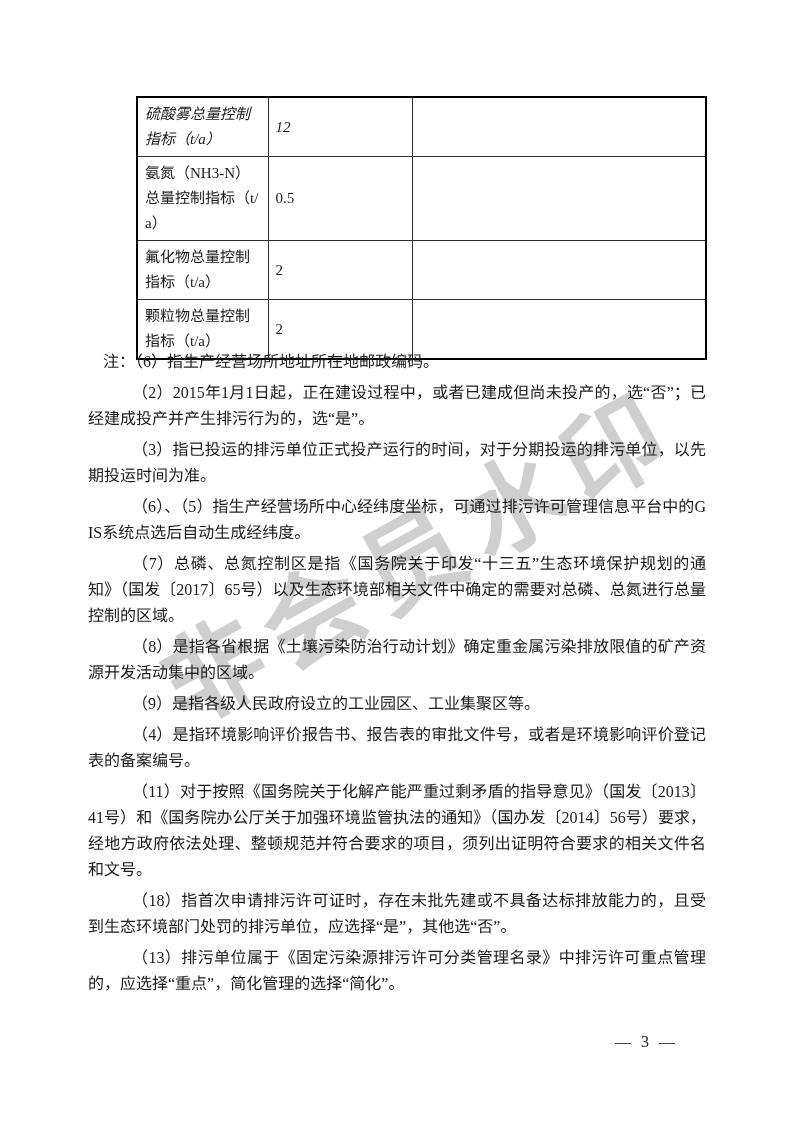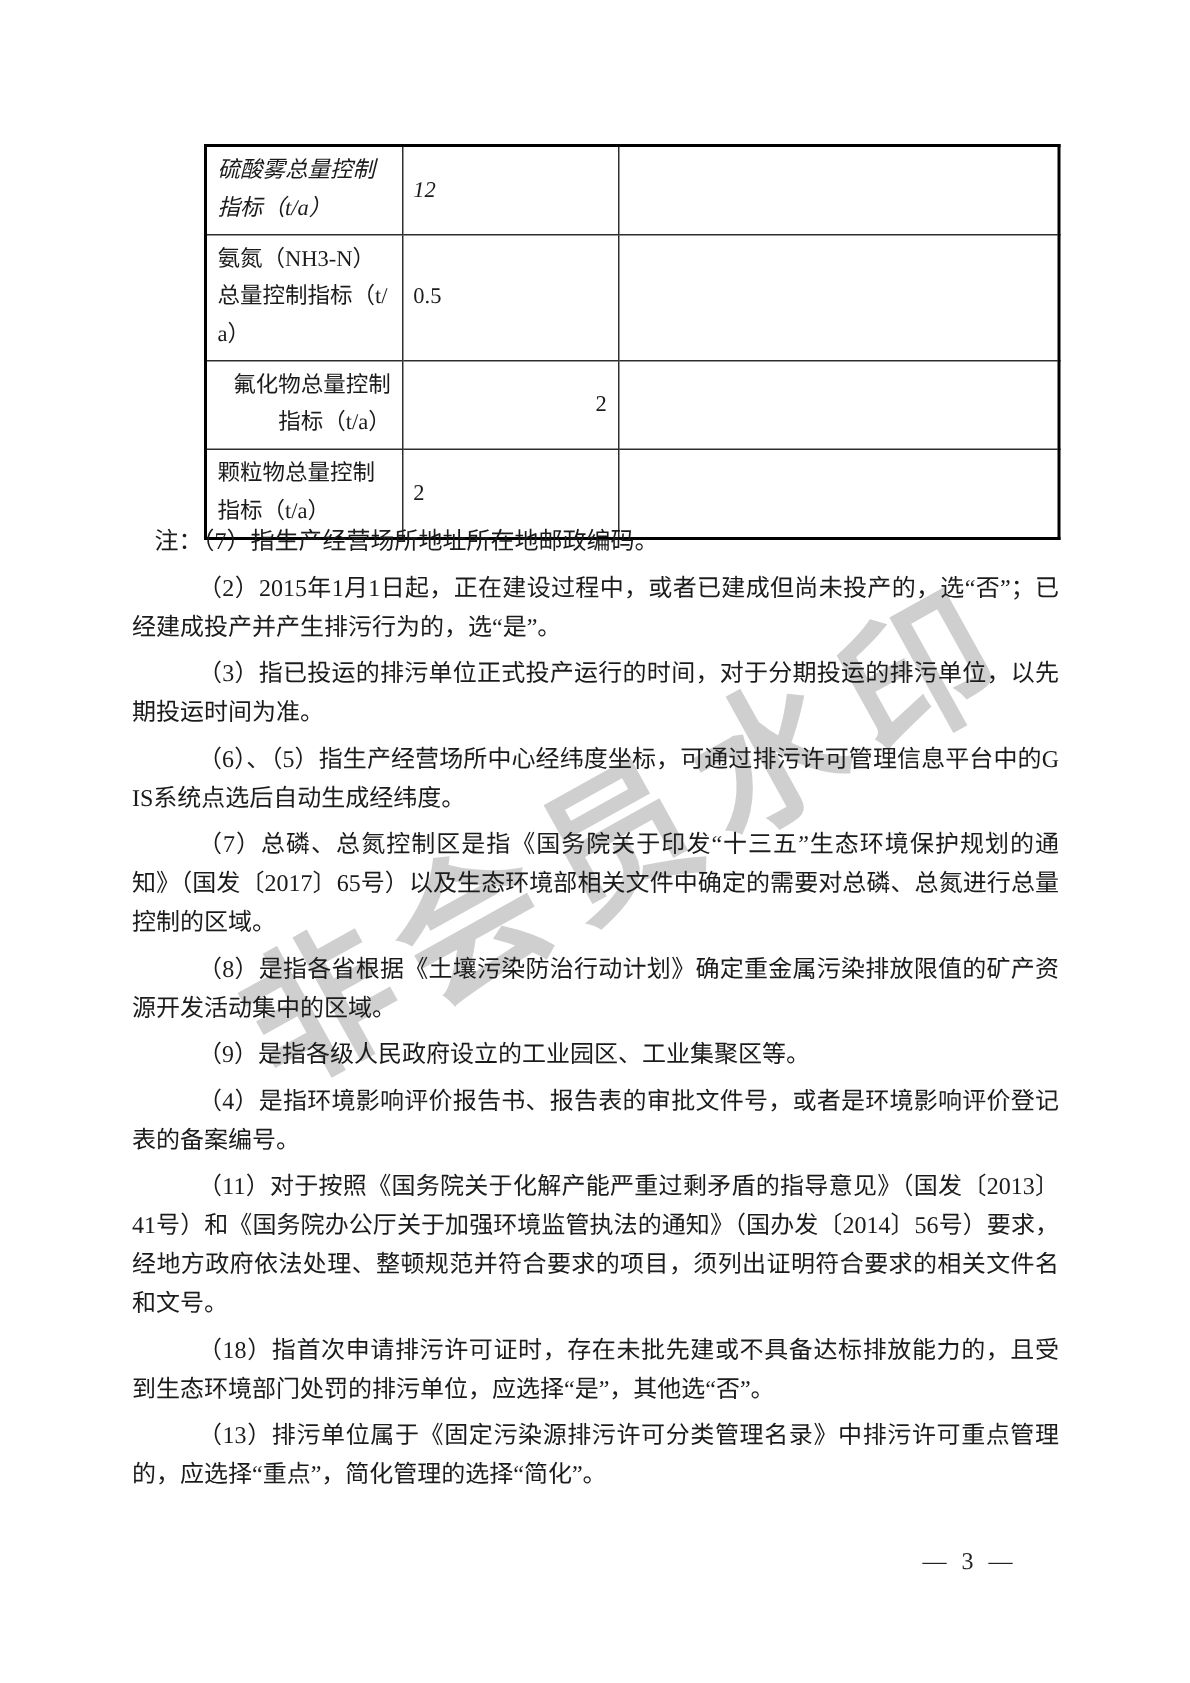--- a/index.html
+++ b/index.html
@@ -56,21 +56,21 @@
     padding: 4px 7px;
     vertical-align: middle;
     color: #1b1b1b;
     word-break: break-all;
   }
   .col-label { width: 131px; }
   .col-value { width: 144px; }
   .col-extra { width: 294px; }
   tr.r1 { height: 57px; font-style: italic; }
   tr.r2 { height: 80px; }
-  tr.r3 { height: 55px; text-align: right; }
+  tr.r3 { height: 55px; }
   tr.r4 { height: 57px; }
   
   .notes {
     position: absolute;
     left: 88px;
     top: 349px;
     width: 618px;
     z-index: 1;
     font-size: 16px;
     line-height: 26px;
@@ -131,21 +131,21 @@
       </tr>
       <tr class="r4">
         <td>颗粒物总量控制指标（t/a）</td>
         <td>2</td>
         <td></td>
       </tr>
     </tbody>
   </table>
 
   <div class="notes">
-    <p class="lead-para"><span>注：</span><span>（7）指生产经营场所地址所在地邮政编码。</span></p>
+    <p class="lead-para"><span>注：</span><span>（6）指生产经营场所地址所在地邮政编码。</span></p>
     <p>（2）2015年1月1日起，正在建设过程中，或者已建成但尚未投产的，选“否”；已经建成投产并产生排污行为的，选“是”。</p>
     <p>（3）指已投运的排污单位正式投产运行的时间，对于分期投运的排污单位，以先期投运时间为准。</p>
     <p>（6）、（5）指生产经营场所中心经纬度坐标，可通过排污许可管理信息平台中的GIS系统点选后自动生成经纬度。</p>
     <p>（7）总磷、总氮控制区是指《国务院关于印发“十三五”生态环境保护规划的通知》（国发〔2017〕65号）以及生态环境部相关文件中确定的需要对总磷、总氮进行总量控制的区域。</p>
     <p>（8）是指各省根据《土壤污染防治行动计划》确定重金属污染排放限值的矿产资源开发活动集中的区域。</p>
     <p>（9）是指各级人民政府设立的工业园区、工业集聚区等。</p>
     <p>（4）是指环境影响评价报告书、报告表的审批文件号，或者是环境影响评价登记表的备案编号。</p>
     <p>（11）对于按照《国务院关于化解产能严重过剩矛盾的指导意见》（国发〔2013〕41号）和《国务院办公厅关于加强环境监管执法的通知》（国办发〔2014〕56号）要求，经地方政府依法处理、整顿规范并符合要求的项目，须列出证明符合要求的相关文件名和文号。</p>
     <p>（18）指首次申请排污许可证时，存在未批先建或不具备达标排放能力的，且受到生态环境部门处罚的排污单位，应选择“是”，其他选“否”。</p>
     <p>（13）排污单位属于《固定污染源排污许可分类管理名录》中排污许可重点管理的，应选择“重点”，简化管理的选择“简化”。</p>

